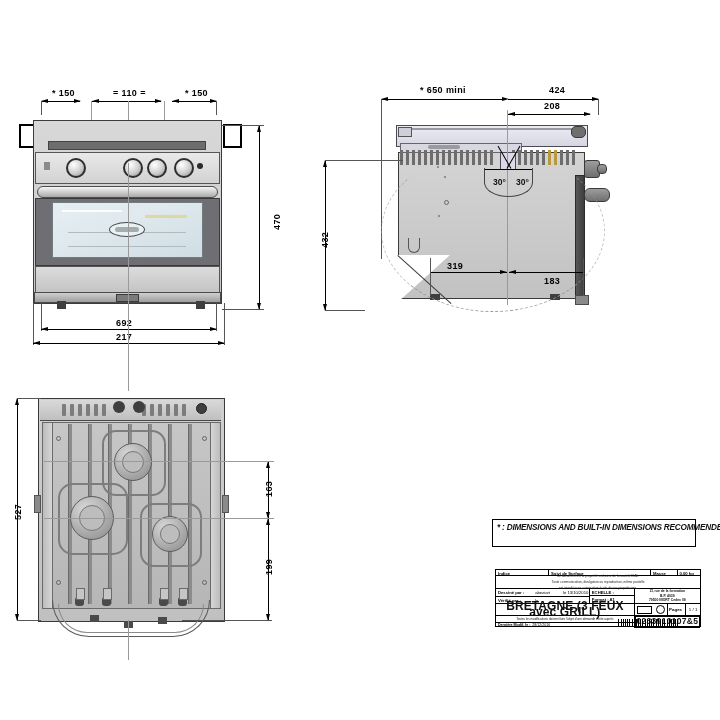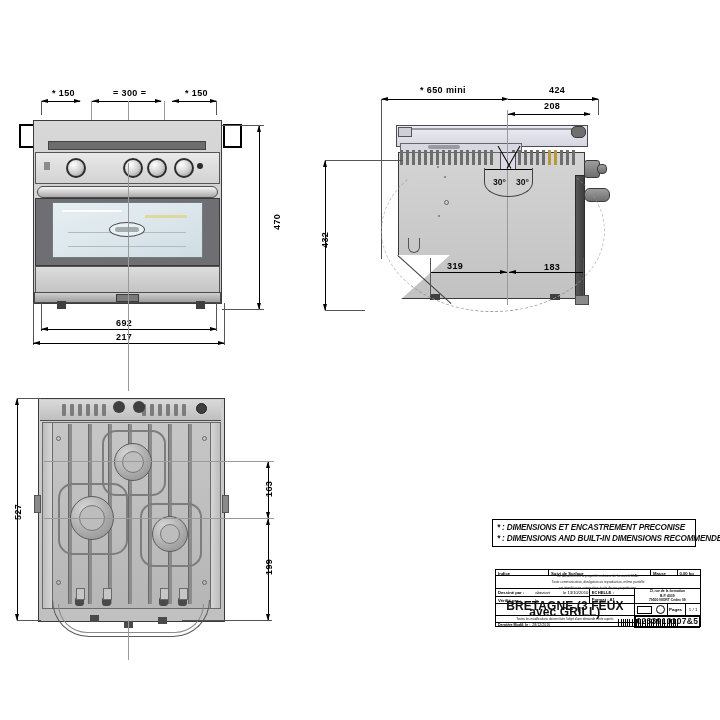--- a/index.html
+++ b/index.html
@@ -115,21 +115,21 @@
   .tb-addr{font-size:3.4px;line-height:4.4px;text-align:center;font-weight:bold;}
 </style>
 </head>
 <body>
 
 <div class="sheet">
 
   <div class="view" id="front-view">
 
     <div class="dim-txt" style="left:52px;top:88px;">* 150</div>
-    <div class="dim-txt" style="left:113px;top:88px;">= 300 =</div>
+    <div class="dim-txt" style="left:113px;top:88px;">= 110 =</div>
     <div class="dim-txt" style="left:185px;top:88px;">* 150</div>
 
     <div class="ln hl" style="left:41px;top:101px;width:39px;"></div>
     <div class="arrow ar-l" style="left:41px;top:99px;"></div>
     <div class="ln hl" style="left:91px;top:101px;width:70px;"></div>
     <div class="arrow ar-r" style="left:74px;top:99px;"></div>
     <div class="arrow ar-l" style="left:92px;top:99px;"></div>
     <div class="arrow ar-r" style="left:155px;top:99px;"></div>
     <div class="ln hl" style="left:172px;top:101px;width:44px;"></div>
     <div class="arrow ar-l" style="left:172px;top:99px;"></div>
@@ -307,21 +307,21 @@
     <div class="arrow ar-d" style="left:323px;top:304px;"></div>
     <div class="ln hl ext" style="left:325px;top:160px;width:78px;"></div>
     <div class="ln hl ext" style="left:325px;top:310px;width:40px;"></div>
     <div class="dim-txt v" style="left:320px;top:248px;transform:rotate(-90deg);">432</div>
 
     <div class="dim-txt" style="left:447px;top:261px;">319</div>
     <div class="ln hl" style="left:430px;top:272px;width:77px;"></div>
     <div class="arrow ar-r" style="left:500px;top:270px;"></div>
     <div class="ln vl ext" style="left:430px;top:258px;height:38px;"></div>
 
-    <div class="dim-txt" style="left:544px;top:262px;">183</div>
+    <div class="dim-txt" style="left:544px;top:276px;">183</div>
     <div class="ln hl" style="left:509px;top:272px;width:74px;"></div>
     <div class="arrow ar-l" style="left:509px;top:270px;"></div>
     <div class="ln vl ext" style="left:583px;top:258px;height:38px;"></div>
   </div>
 
   <div class="view" id="top-view">
 
     <div class="tv-body"></div>
     <div class="tv-back"></div>
 
@@ -410,21 +410,20 @@
     <div class="arrow ar-u" style="left:266px;top:518px;"></div>
     <div class="arrow ar-d" style="left:266px;top:614px;"></div>
     <div class="dim-txt v" style="left:264px;top:575px;transform:rotate(-90deg);">199</div>
 
     <div class="ln hl center" style="left:44px;top:461px;width:230px;"></div>
     <div class="ln hl center" style="left:44px;top:518px;width:230px;"></div>
     <div class="ln vl center" style="left:128px;top:620px;height:40px;"></div>
   </div>
 
   <div id="notes-box">
-    <div class="note-line">* : DIMENSIONS ET ENCASTREMENT PRECONISE</div>
     <div class="note-line">* : DIMENSIONS AND BUILT-IN DIMENSIONS RECOMMENDED</div>
   </div>
 
   <div id="title-block">
 
     <div class="tb-row" style="height:6px;">
       <div class="tb-cell tb-lbl" style="width:26%;">Indice</div>
       <div class="tb-cell tb-lbl" style="width:50%;">Suivi de Surface</div>
       <div class="tb-cell tb-lbl" style="width:13%;">Masse</div>
       <div class="tb-cell tb-lbl" style="width:11%;">0,00 kg</div>

